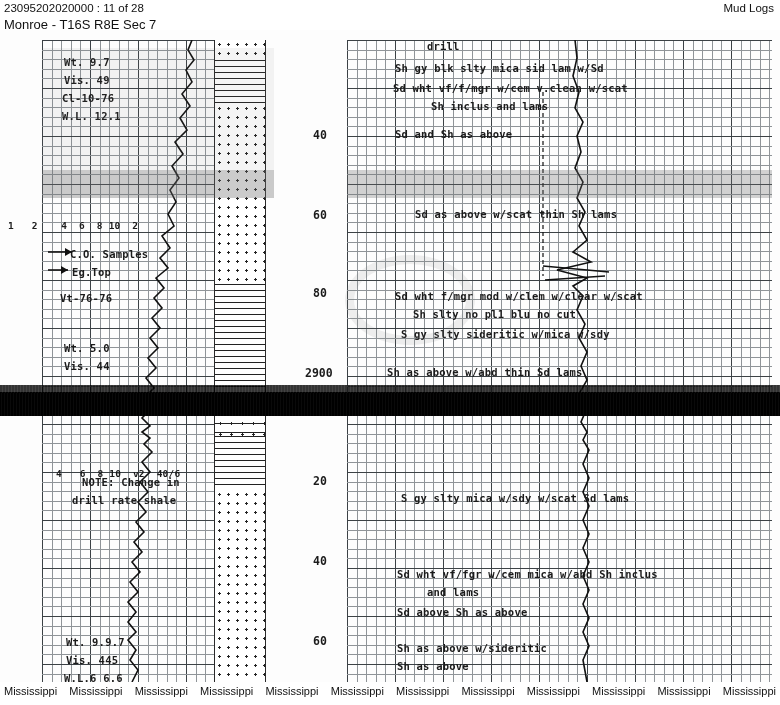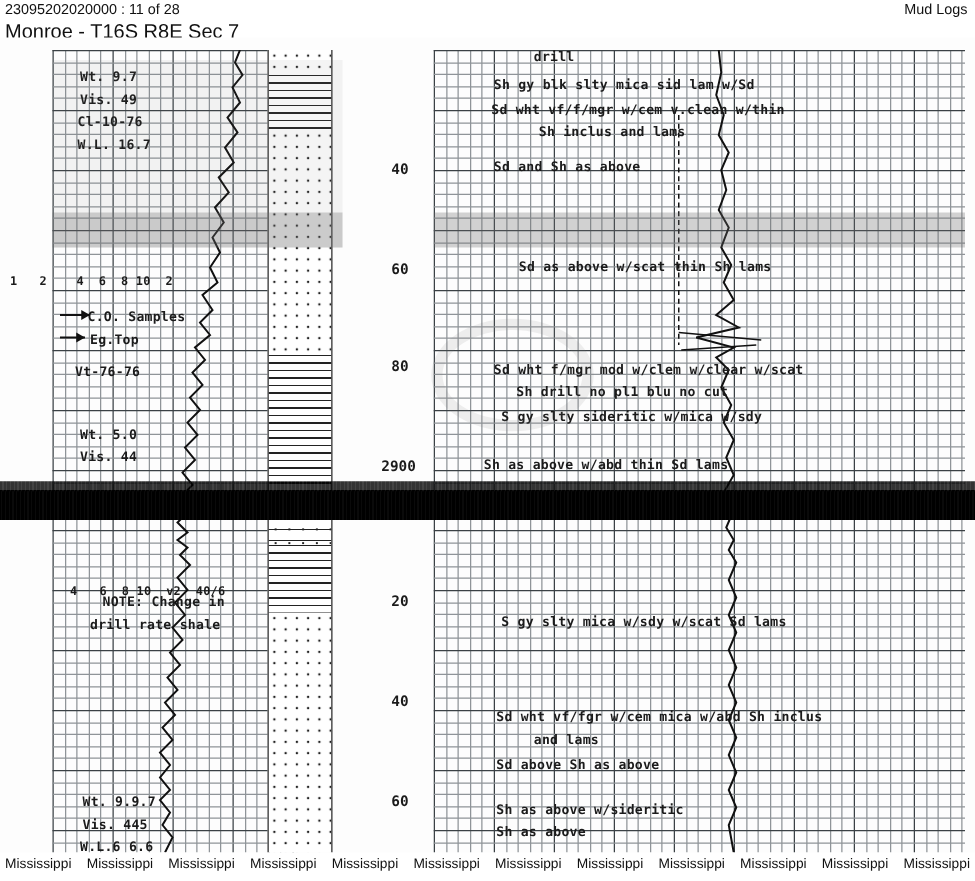--- a/index.html
+++ b/index.html
@@ -1,21 +1,21 @@
 <!DOCTYPE html>
 <html><head>
 <meta charset="utf-8">
 <style>
   html,body{margin:0;padding:0;background:#ffffff;}
   body{width:780px;height:705px;position:relative;font-family:"Liberation Sans",sans-serif;overflow:hidden;}
 
   
   .hdr{position:absolute;top:0;left:0;width:780px;height:30px;}
   .hdr .l1{position:absolute;left:4px;top:2px;font-size:11.5px;color:#111;}
-  .hdr .l2{position:absolute;left:4px;top:17px;font-size:16px;color:#111;}
+  .hdr .l2{position:absolute;left:4px;top:17px;font-size:13px;color:#111;}
   .hdr .r1{position:absolute;right:6px;top:2px;font-size:11.5px;color:#111;}
   .hdr .r2{position:absolute;right:6px;top:17px;font-size:11.5px;color:#111;margin-top:14px;}
 
   
   .ftr{position:absolute;left:0;bottom:2px;width:780px;height:18px;display:flex;
        justify-content:space-between;padding:0 4px;box-sizing:border-box;}
   .ftr span{font-size:11px;color:#111;}
 
   
   .sheet{position:absolute;left:0;top:30px;width:780px;height:652px;background:#fdfdfd;overflow:hidden;}
@@ -182,21 +182,21 @@
     </svg>
 
     <div class="ann sm" style="left:-34px;top:180px;">1&nbsp;&nbsp;&nbsp;2&nbsp;&nbsp;&nbsp;&nbsp;4&nbsp;&nbsp;6&nbsp;&nbsp;8&nbsp;10&nbsp;&nbsp;2</div>
     <div class="ann sm" style="left:14px;top:428px;">4&nbsp;&nbsp;&nbsp;6&nbsp;&nbsp;8&nbsp;10&nbsp;&nbsp;v2&nbsp;&nbsp;40/6</div>
   </div>
 
   <div id="left-ann">
       <div class="ann" style="left: 64px; top: 26px; text-align: right;">Wt.  9.7</div>
       <div class="ann" style="left: 64px; top: 44px;">Vis.  49</div>
       <div class="ann" style="left: 62px; top: 62px;">Cl-10-76</div>
-      <div class="ann" style="left: 62px; top: 80px;">W.L. 16.7</div>
+      <div class="ann" style="left: 62px; top: 80px;">W.L. 12.1</div>
       <div class="ann" style="left: 70px; top: 218px;">C.O. Samples</div>
       <div class="ann" style="left: 72px; top: 236px; text-align: right;">Eg.Top</div>
       <div class="ann" style="left: 60px; top: 262px;">Vt-76-76</div>
       <div class="ann" style="left: 64px; top: 312px;">Wt. 5.0</div>
       <div class="ann" style="left: 64px; top: 330px;">Vis. 44</div>
       <div class="ann" style="left: 66px; top: 446px; padding-left: 16px;">NOTE: Change in</div>
       <div class="ann" style="left: 72px; top: 464px;">drill rate shale</div>
       <div class="ann" style="left: 66px; top: 606px;">Wt. 9.9.7</div>
       <div class="ann" style="left: 66px; top: 624px;">Vis. 445</div>
       <div class="ann" style="left: 64px; top: 642px;">W.L.6 6.6</div>
@@ -354,26 +354,26 @@
         236,620 240,642"></polyline>
       <line x1="196" y1="226" x2="262" y2="232" stroke="#111" stroke-width="1.4"></line>
       <line x1="198" y1="240" x2="258" y2="236" stroke="#111" stroke-width="1.4"></line>
       <line x1="196" y1="52" x2="196" y2="236" stroke="#111" stroke-width="1.2" stroke-dasharray="4 3"></line>
     </svg>
   </div>
 
   <div id="right-ann">
       <div class="ann" style="left: 427px; top: 10px;">drill</div>
       <div class="ann" style="left: 395px; top: 32px;">Sh gy blk slty mica sid lam w/Sd</div>
-      <div class="ann" style="left: 393px; top: 52px;">Sd wht vf/f/mgr w/cem v.clean w/thin</div>
+      <div class="ann" style="left: 393px; top: 52px;">Sd wht vf/f/mgr w/cem v.clean w/scat</div>
       <div class="ann" style="left: 431px; top: 70px;">Sh inclus and lams</div>
       <div class="ann" style="left: 395px; top: 98px;">Sd and Sh as above</div>
       <div class="ann" style="left: 395px; top: 178px; padding-left: 20px;">Sd as above w/scat thin Sh lams</div>
       <div class="ann" style="left: 395px; top: 260px;">Sd wht f/mgr mod w/clem w/clear  w/scat</div>
-      <div class="ann" style="left: 413px; top: 278px;">Sh drill no pl1 blu no cut</div>
+      <div class="ann" style="left: 413px; top: 278px;">Sh slty no pl1 blu no cut</div>
       <div class="ann" style="left: 401px; top: 298px;">S gy slty sideritic w/mica w/sdy</div>
       <div class="ann" style="left: 387px; top: 336px;">Sh as above w/abd thin Sd lams</div>
       <div class="ann" style="left: 401px; top: 462px;">S gy slty mica w/sdy w/scat  Sd lams</div>
       <div class="ann" style="left: 397px; top: 538px;">Sd wht vf/fgr w/cem mica w/abd  Sh inclus</div>
       <div class="ann" style="left: 427px; top: 556px;">and lams</div>
       <div class="ann" style="left: 397px; top: 576px;">Sd above Sh as above</div>
       <div class="ann" style="left: 397px; top: 612px;">Sh as above w/sideritic</div>
       <div class="ann" style="left: 397px; top: 630px;">Sh as above</div>
     </div>
 

